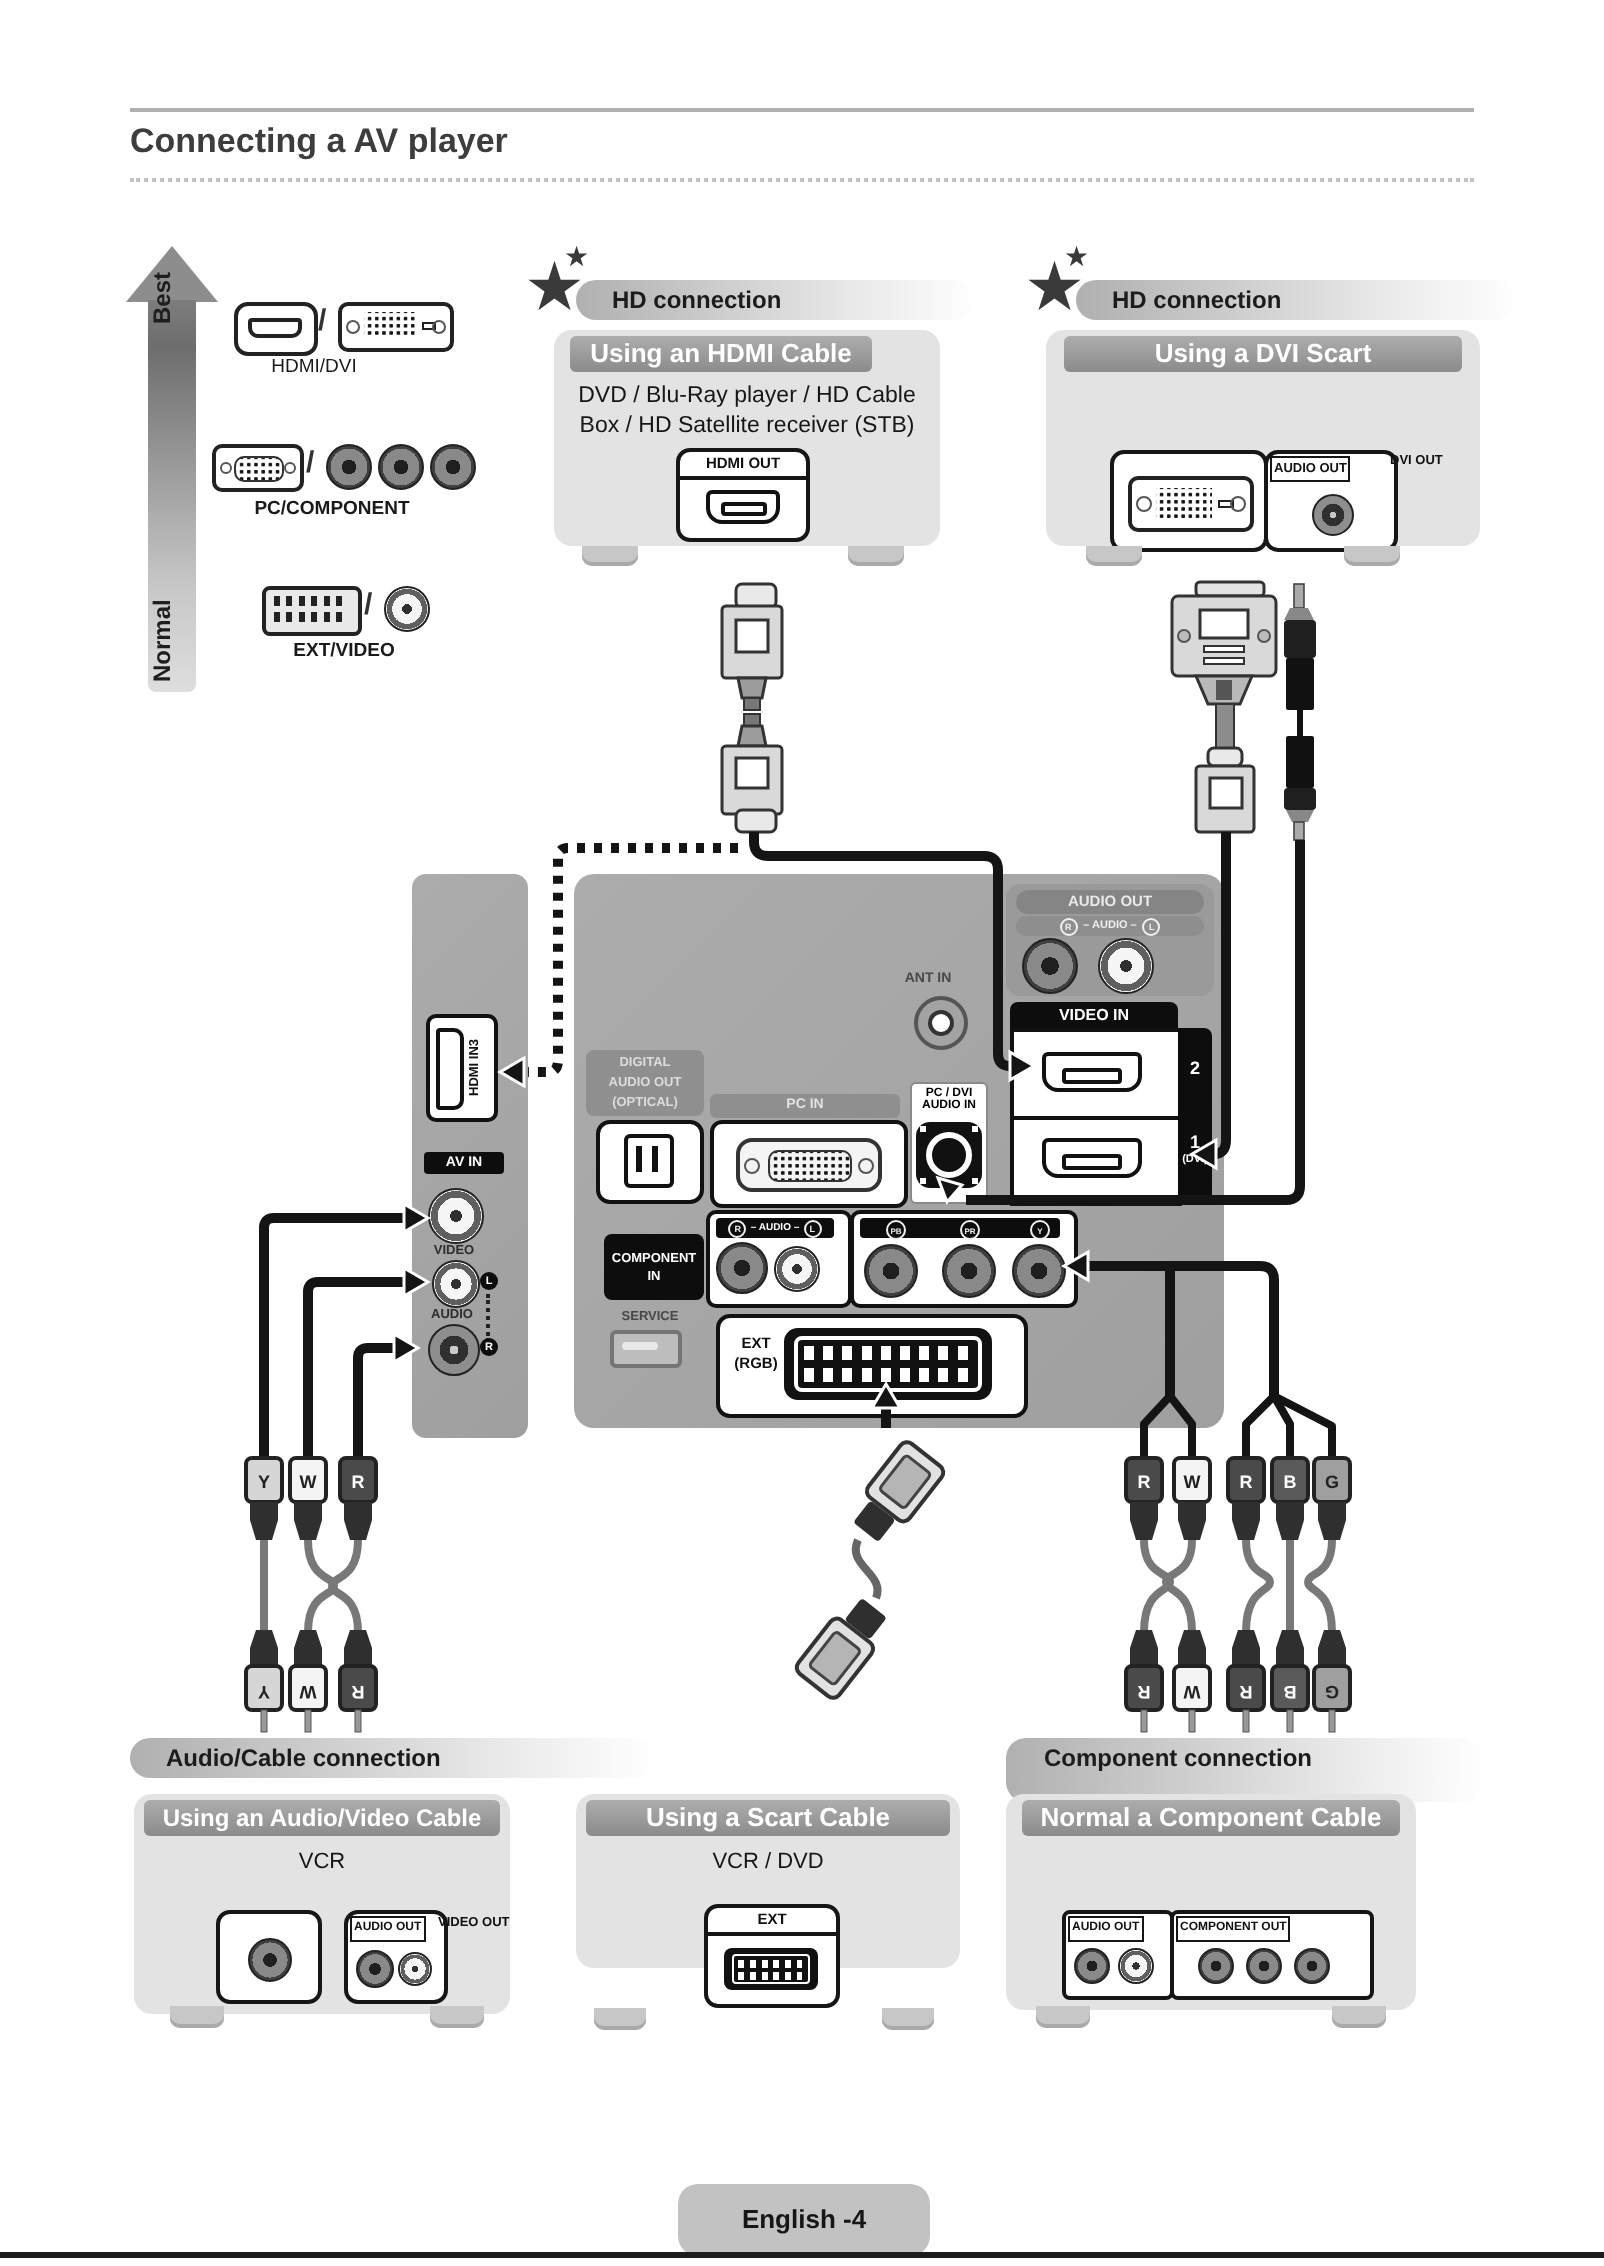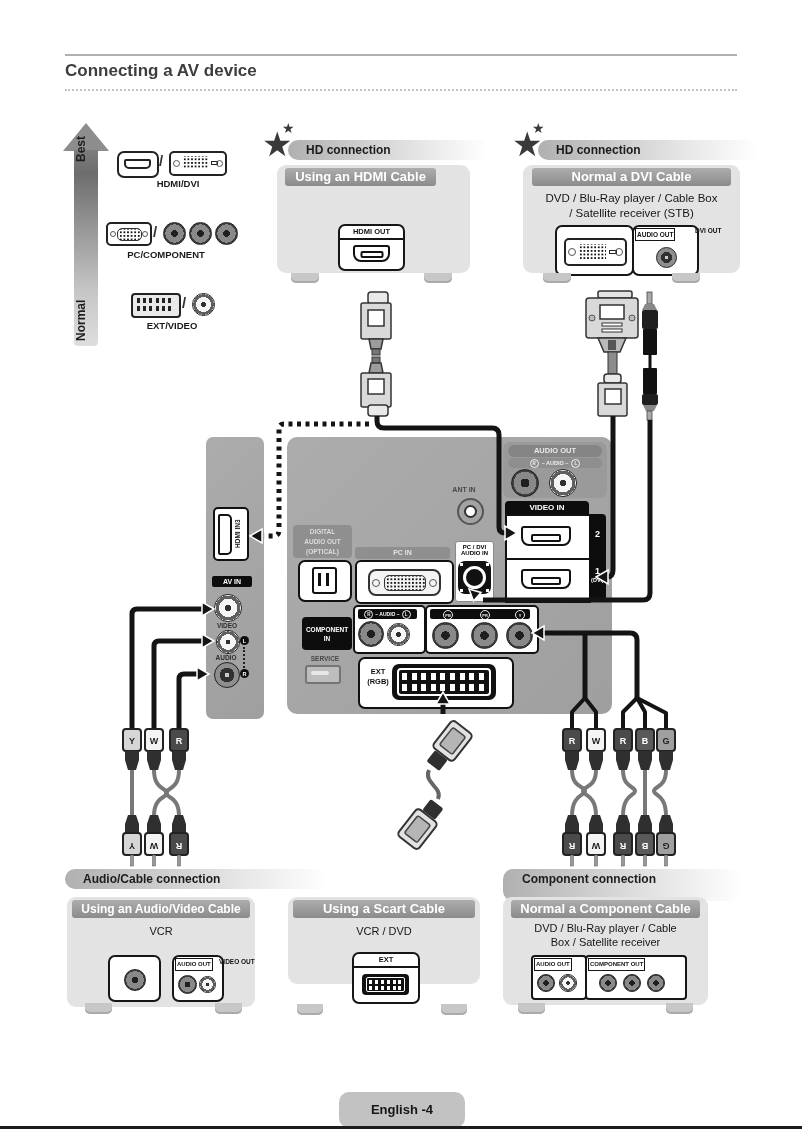--- a/index.html
+++ b/index.html
@@ -30,39 +30,39 @@
   .pinrow-s{position:absolute;background-image:repeating-linear-gradient(90deg,#fff 0 3px,transparent 3px 5.9px);}
   .pinrow-d{background-image:repeating-linear-gradient(90deg,#222 0 3px,transparent 3px 6.2px);}
   .panel{background:linear-gradient(135deg,#acacac,#9f9f9f);border-radius:10px;}
   .star{position:absolute;color:#3a3a3a;line-height:1;}
   .star-s{text-shadow:-1px 0 #fff,1px 0 #fff,0 -1px #fff,0 1px #fff;}
 </style>
 </head>
 <body>
 
 <div class="abs" style="left:65px;top:54px;width:672px;height:2px;background:#b0b0b0;"></div>
-<div class="abs nw" style="left:65px;top:61px;font-size:17px;font-weight:bold;color:#3d3d3d;">Connecting a AV device</div>
+<div class="abs nw" style="left:65px;top:61px;font-size:17px;font-weight:bold;color:#3d3d3d;">Connecting a AV player</div>
 <div class="abs" style="left:65px;top:89px;width:672px;height:0;border-top:2px dotted #c2c2c2;"></div>
 
 <div class="abs" style="left:63px;top:123px;width:0;height:0;border-left:23px solid transparent;border-right:23px solid transparent;border-bottom:28px solid #8d8d8d;"></div>
 <div class="abs" style="left:74px;top:150px;width:24px;height:196px;background:linear-gradient(180deg,#7d7d7d,#6d6d6d 12%,#c6c6c6 72%,#dedede);border-radius:0 0 4px 4px;"></div>
 <div class="abs vtext" style="left:74px;top:128px;width:24px;height:42px;font-size:12px;font-weight:bold;color:#1e1e1e;">Best</div>
 <div class="abs vtext" style="left:74px;top:295px;width:24px;height:50px;font-size:12px;font-weight:bold;color:#1e1e1e;">Normal</div>
 
 <div class="abs" style="left:117px;top:151px;width:38px;height:23px;border:2.5px solid #222;border-radius:7px;background:#fff;">
   <div class="abs" style="left:5px;top:6px;width:23px;height:6px;border:2px solid #222;border-radius:2px 2px 5px 5px;"></div>
 </div>
 <div class="abs" style="left:159px;top:152px;font-size:15px;font-weight:bold;color:#333;">/</div>
 <div class="abs" style="left:169px;top:151px;width:54px;height:21px;border:2px solid #222;border-radius:5px;background:#fff;">
   <div class="abs" style="left:2px;top:7px;width:5px;height:5px;border:1px solid #555;border-radius:50%;"></div>
   <div class="abs pins" style="left:11px;top:3px;width:27px;height:13px;"></div>
   <div class="abs" style="left:40px;top:8px;width:5px;height:2px;border:1px solid #222;"></div>
   <div class="abs" style="right:2px;top:7px;width:5px;height:5px;border:1px solid #555;border-radius:50%;"></div>
 </div>
-<div class="abs ctr nw" style="left:128px;top:178px;width:100px;font-size:9.5px;font-weight:bold;color:#1a1a1a;">HDMI/DVI</div>
+<div class="abs ctr nw" style="left:107px;top:178px;width:100px;font-size:9.5px;font-weight:normal;color:#1a1a1a;">HDMI/DVI</div>
 
 <div class="abs" style="left:106px;top:222px;width:42px;height:20px;border:2px solid #222;border-radius:5px;background:#fff;">
   <div class="abs" style="left:2px;top:7px;width:4px;height:4px;border:1px solid #555;border-radius:50%;"></div>
   <div class="abs pins" style="left:9px;top:4px;width:23px;height:11px;border:1px solid #333;border-radius:5px;"></div>
   <div class="abs" style="right:2px;top:7px;width:4px;height:4px;border:1px solid #555;border-radius:50%;"></div>
 </div>
 <div class="abs" style="left:153px;top:223px;font-size:15px;font-weight:bold;color:#333;">/</div>
 <div class="rca rca-g" style="left:163px;top:222px;width:21px;height:21px;"></div>
 <div class="rca rca-g" style="left:189px;top:222px;width:21px;height:21px;"></div>
 <div class="rca rca-g" style="left:215px;top:222px;width:21px;height:21px;"></div>
@@ -78,36 +78,36 @@
 
 <div class="abs hdr-bar" style="left:288px;top:140px;width:182px;height:20px;"><span>HD connection</span></div>
 <span class="star" style="left:262px;top:127px;font-size:34px;">★</span>
 <span class="star star-s" style="left:282px;top:121px;font-size:14px;">★</span>
 <div class="abs hdr-bar" style="left:538px;top:140px;width:202px;height:20px;"><span>HD connection</span></div>
 <span class="star" style="left:512px;top:127px;font-size:34px;">★</span>
 <span class="star star-s" style="left:532px;top:121px;font-size:14px;">★</span>
 
 <div class="abs gbox" style="left:277px;top:165px;width:193px;height:108px;">
   <div class="abs tbar" style="left:8px;top:3px;width:151px;height:18px;">Using an HDMI Cable</div>
+  <div class="abs desc" style="left:0;top:26px;width:193px;">
+    <div>DVD / Blu-Ray player / HD Cable</div>
+    <div>Box / HD Satellite receiver (STB)</div>
+  </div>
   <div class="abs dev" style="left:61px;top:59px;width:63px;height:43px;">
     <div class="dev-lbl">HDMI OUT</div>
     <div class="slot" style="left:13px;top:19px;width:33px;height:13px;">
       <div class="slot-in" style="width:19px;height:3px;"></div>
     </div>
   </div>
   <div class="foot" style="left:14px;top:108px;width:28px;height:10px;"></div>
   <div class="foot" style="left:147px;top:108px;width:28px;height:10px;"></div>
 </div>
 
 <div class="abs gbox" style="left:523px;top:165px;width:217px;height:108px;">
-  <div class="abs tbar" style="left:9px;top:3px;width:199px;height:18px;">Normal a DVI Cable</div>
-  <div class="abs desc" style="left:0;top:26px;width:217px;">
-    <div>DVD / Blu-Ray player / Cable Box</div>
-    <div>/ Satellite receiver (STB)</div>
-  </div>
+  <div class="abs tbar" style="left:9px;top:3px;width:199px;height:18px;">Using a DVI Scart</div>
   <div class="abs dev" style="left:32px;top:60px;width:75px;height:47px;">
     <div class="abs" style="left:7px;top:11px;width:59px;height:24px;border:2px solid #222;border-radius:5px;background:#fff;">
       <div class="abs" style="left:2px;top:8px;width:6px;height:6px;border:1px solid #555;border-radius:50%;"></div>
       <div class="abs pins" style="left:12px;top:4px;width:28px;height:15px;"></div>
       <div class="abs" style="left:43px;top:10px;width:6px;height:2px;border:1px solid #222;"></div>
       <div class="abs" style="right:2px;top:8px;width:6px;height:6px;border:1px solid #555;border-radius:50%;"></div>
     </div>
   </div>
   <div class="abs dev" style="left:109px;top:60px;width:63px;height:47px;">
     <div class="pill" style="left:1px;top:1px;">AUDIO OUT</div>
@@ -275,24 +275,20 @@
         <div class="pinrow-s" style="left:2px;top:8px;width:32px;height:4px;"></div>
       </div>
     </div>
   </div>
   <div class="foot" style="left:9px;top:107px;width:26px;height:11px;"></div>
   <div class="foot" style="left:153px;top:107px;width:26px;height:11px;"></div>
 </div>
 
 <div class="abs gbox" style="left:503px;top:897px;width:205px;height:108px;">
   <div class="abs tbar" style="left:8px;top:3px;width:189px;height:18px;">Normal a Component Cable</div>
-  <div class="abs desc" style="left:0;top:24px;width:205px;font-size:11px;line-height:14px;">
-    <div>DVD / Blu-Ray player / Cable</div>
-    <div>Box / Satellite receiver</div>
-  </div>
   <div class="abs dev" style="left:28px;top:58px;width:52px;height:41px;border-radius:4px;">
     <div class="pill" style="left:1px;top:1px;font-size:6px;">AUDIO OUT</div>
     <div class="rca rca-g" style="left:4px;top:17px;width:16px;height:16px;"></div>
     <div class="rca rca-w" style="left:26px;top:17px;width:16px;height:16px;"></div>
   </div>
   <div class="abs dev" style="left:82px;top:58px;width:98px;height:41px;border-radius:4px;">
     <div class="pill" style="left:1px;top:1px;font-size:6px;">COMPONENT OUT</div>
     <div class="rca rca-g" style="left:12px;top:17px;width:16px;height:16px;"></div>
     <div class="rca rca-g" style="left:36px;top:17px;width:16px;height:16px;"></div>
     <div class="rca rca-g" style="left:60px;top:17px;width:16px;height:16px;"></div>

